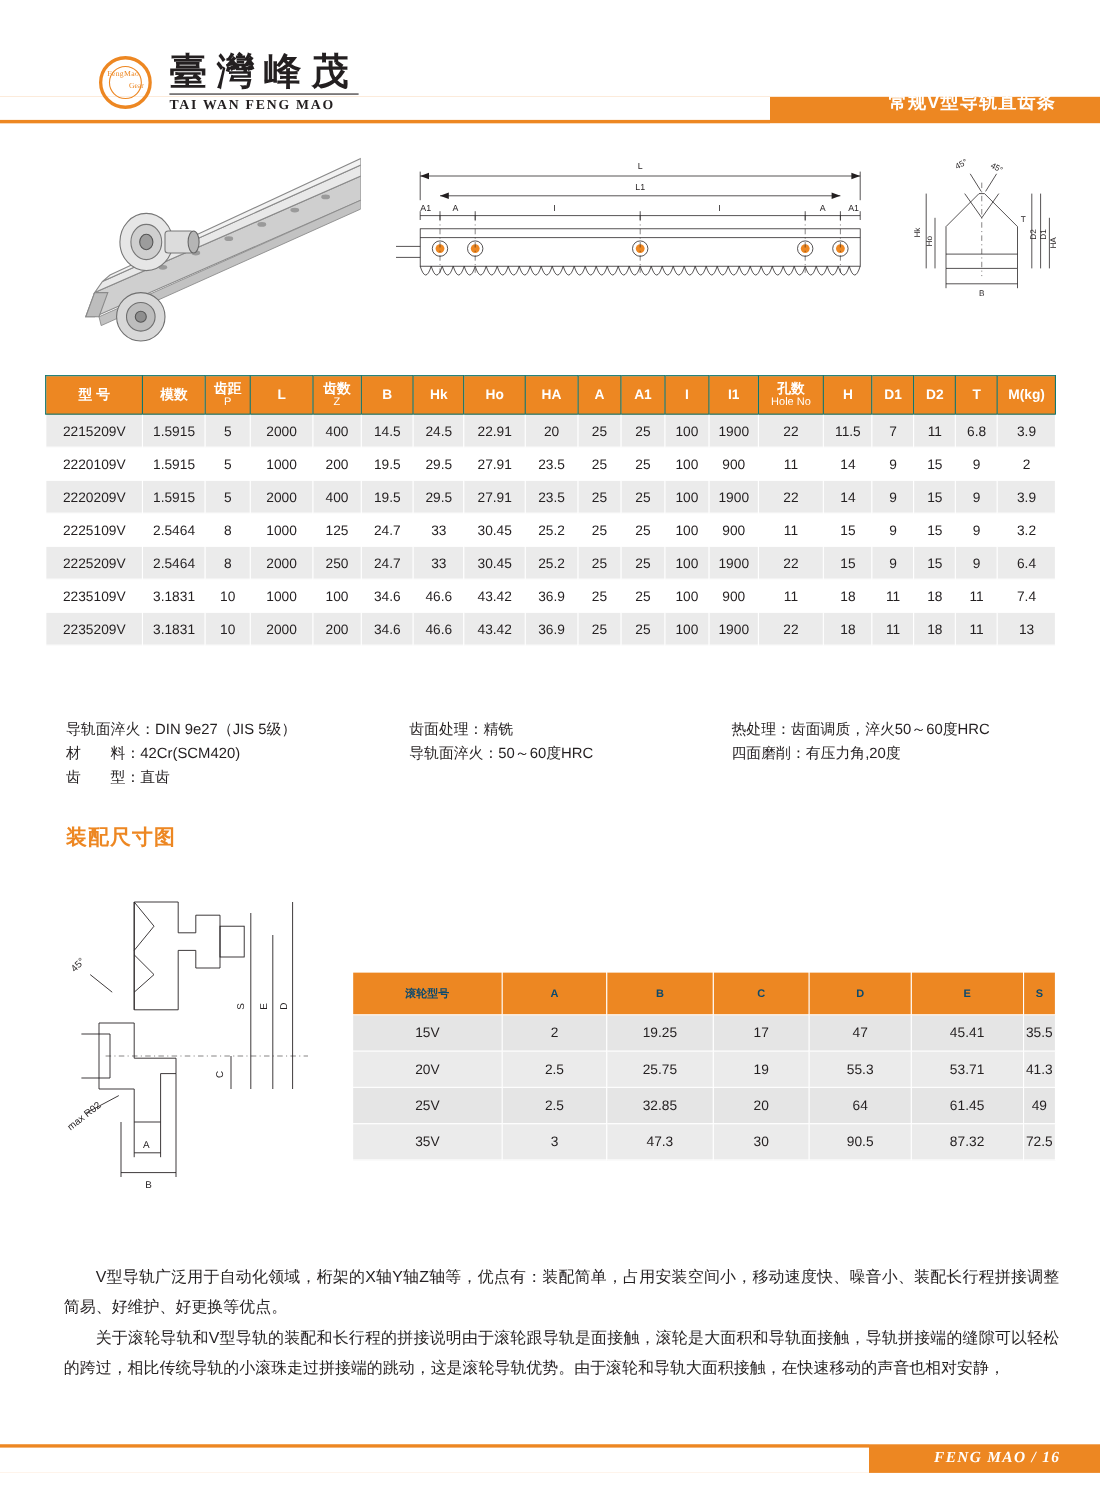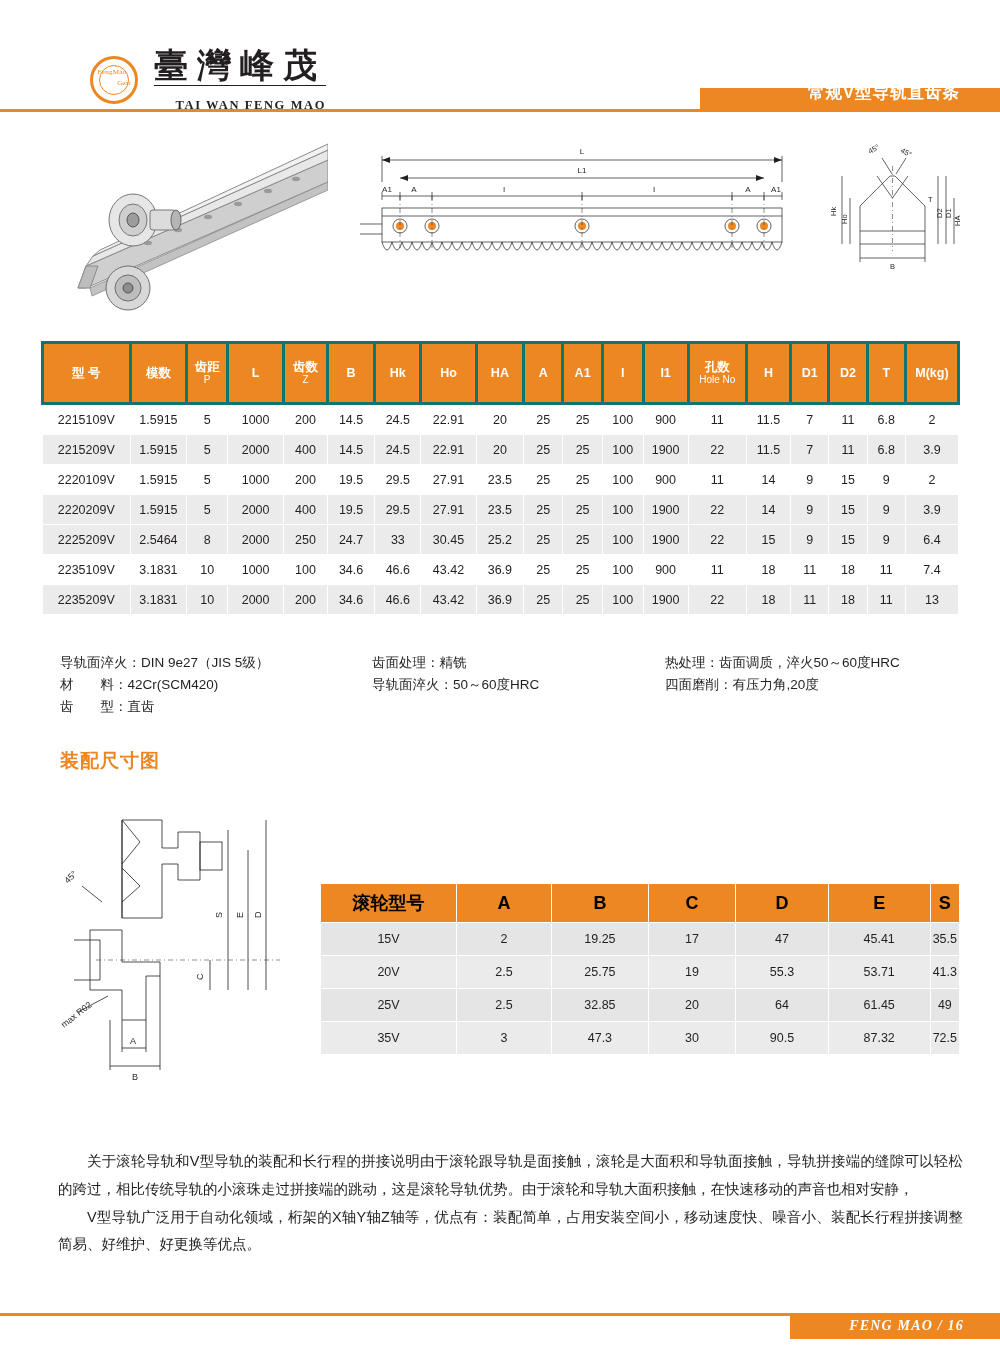--- a/index.html
+++ b/index.html
@@ -109,23 +109,23 @@
     color: #231f20;
     line-height: 1.05;
   }
   .logo-text .en {
     font-family: "Liberation Serif", serif;
     font-size: 12.5px;
     font-weight: bold;
     letter-spacing: 1.6px;
     color: #231f20;
     border-top: 1px solid #231f20;
-    padding-top: 12px;
+    padding-top: 2px;
     margin-top: 1px;
-    text-align: right;
+    text-align: left;
   }
   .header-title {
     position: absolute;
     right: 36px;
     top: 82px;
     color: #ffffff;
     font-size: 16.5px;
     font-weight: bold;
     letter-spacing: 1px;
     font-family: "Liberation Sans", sans-serif;
@@ -171,22 +171,22 @@
   }
   table.spec {
     border-collapse: collapse;
     width: 919px;
     font-size: 12.5px;
   }
   table.spec th {
     background: #ed8722;
     color: #ffffff;
     font-weight: bold;
-    border: 3px solid #0f766e;
-    padding: 12px 1px;
+    border: 1px solid #0f766e;
+    padding: 0 1px;
     line-height: 1.15;
     font-size: 12.5px;
     height: 34px;
   }
   table.spec th .sub {
     display: block;
     font-size: 10px;
     font-weight: normal;
   }
   table.spec td {
@@ -244,26 +244,26 @@
     top: 883px;
     width: 640px;
   }
   table.roller {
     border-collapse: collapse;
     width: 640px;
     font-size: 12.5px;
   }
   table.roller th {
     background: #ed8722;
-    color: #000000;
+    color: #0c4a6e;
     font-weight: bold;
     border: 1px solid #ffffff;
     padding: 6px 2px;
     height: 26px;
-    font-size: 18px;
+    font-size: 10px;
   }
   table.roller td {
     border: 1px solid #ffffff;
     text-align: center;
     padding: 5px 2px;
     height: 22px;
     font-size: 12.5px;
   }
   table.roller tr.odd td { background: #e5e5e5; }
   table.roller tr.even td { background: #ebebeb; }
@@ -513,41 +513,20 @@
           <th style="width:44px"><span>I1</span></th>
           <th style="width:62px"><span>孔数</span><span class="sub">Hole No</span></th>
           <th style="width:44px"><span>H</span></th>
           <th style="width:38px"><span>D1</span></th>
           <th style="width:38px"><span>D2</span></th>
           <th style="width:38px"><span>T</span></th>
           <th style="width:52px"><span>M(kg)</span></th>
         </tr>
       </thead>
       <tbody>
-        <tr class="odd">
-          <td>2215109V</td>
-          <td>1.5915</td>
-          <td>5</td>
-          <td>1000</td>
-          <td>200</td>
-          <td>14.5</td>
-          <td>24.5</td>
-          <td>22.91</td>
-          <td>20</td>
-          <td>25</td>
-          <td>25</td>
-          <td>100</td>
-          <td>900</td>
-          <td>11</td>
-          <td>11.5</td>
-          <td>7</td>
-          <td>11</td>
-          <td>6.8</td>
-          <td>2</td>
-        </tr>
         <tr class="even">
           <td>2215209V</td>
           <td>1.5915</td>
           <td>5</td>
           <td>2000</td>
           <td>400</td>
           <td>14.5</td>
           <td>24.5</td>
           <td>22.91</td>
           <td>20</td>
@@ -596,20 +575,41 @@
           <td>25</td>
           <td>25</td>
           <td>100</td>
           <td>1900</td>
           <td>22</td>
           <td>14</td>
           <td>9</td>
           <td>15</td>
           <td>9</td>
           <td>3.9</td>
+        </tr>
+        <tr class="odd">
+          <td>2225109V</td>
+          <td>2.5464</td>
+          <td>8</td>
+          <td>1000</td>
+          <td>125</td>
+          <td>24.7</td>
+          <td>33</td>
+          <td>30.45</td>
+          <td>25.2</td>
+          <td>25</td>
+          <td>25</td>
+          <td>100</td>
+          <td>900</td>
+          <td>11</td>
+          <td>15</td>
+          <td>9</td>
+          <td>15</td>
+          <td>9</td>
+          <td>3.2</td>
         </tr>
         <tr class="even">
           <td>2225209V</td>
           <td>2.5464</td>
           <td>8</td>
           <td>2000</td>
           <td>250</td>
           <td>24.7</td>
           <td>33</td>
           <td>30.45</td>
@@ -782,22 +782,22 @@
           <td>30</td>
           <td>90.5</td>
           <td>87.32</td>
           <td>72.5</td>
         </tr>
       </tbody>
     </table>
   </div>
 
   <div class="body-text">
+    <p>V型导轨广泛用于自动化领域，桁架的X轴Y轴Z轴等，优点有：装配简单，占用安装空间小，移动速度快、噪音小、装配长行程拼接调整简易、好维护、好更换等优点。</p>
     <p>关于滚轮导轨和V型导轨的装配和长行程的拼接说明由于滚轮跟导轨是面接触，滚轮是大面积和导轨面接触，导轨拼接端的缝隙可以轻松的跨过，相比传统导轨的小滚珠走过拼接端的跳动，这是滚轮导轨优势。由于滚轮和导轨大面积接触，在快速移动的声音也相对安静，</p>
-    <p>V型导轨广泛用于自动化领域，桁架的X轴Y轴Z轴等，优点有：装配简单，占用安装空间小，移动速度快、噪音小、装配长行程拼接调整简易、好维护、好更换等优点。</p>
   </div>
 
   <div class="footer">
     <div class="footer-bar"></div>
     <div class="footer-bar-inner"></div>
     <div class="footer-text">FENG MAO / 16</div>
   </div>
 
 </div>
 

